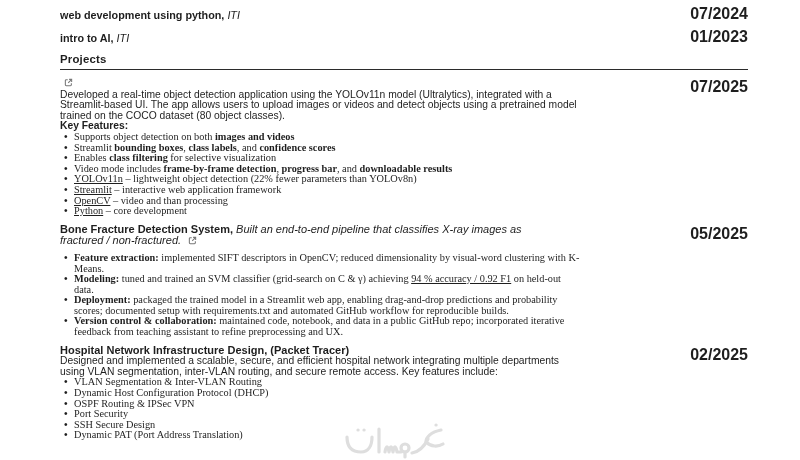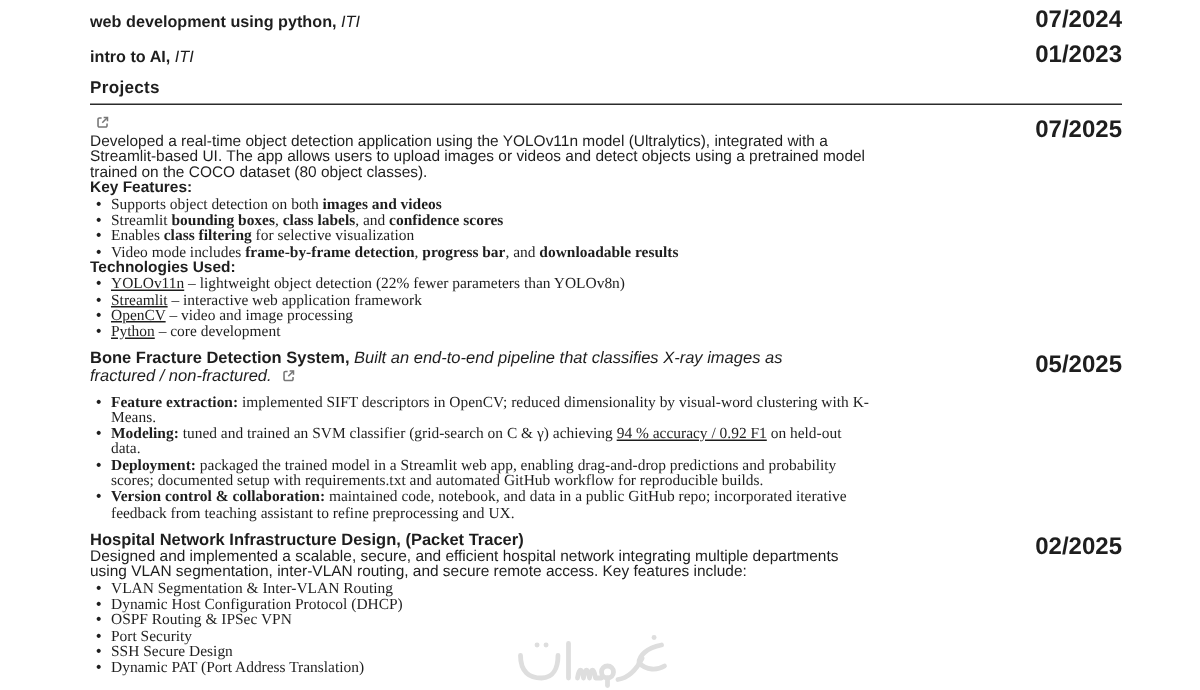--- a/index.html
+++ b/index.html
@@ -80,33 +80,32 @@
           </li>
           <li>
             <span class="dot">•</span>
             <span class="li-text"><span>Enables </span><span class="b">class filtering</span><span> for selective visualization</span></span>
           </li>
           <li>
             <span class="dot">•</span>
             <span class="li-text"><span>Video mode includes </span><span class="b">frame-by-frame detection</span><span>, </span><span class="b">progress bar</span><span>, and </span><span class="b">downloadable results</span></span>
           </li>
         </ul>
-        <div class="para"><span class="b">Technologies Used:</span></div>
         <ul class="bullets">
           <li>
             <span class="dot">•</span>
             <span class="li-text"><span class="u">YOLOv11n</span><span> – lightweight object detection (22% fewer parameters than YOLOv8n)</span></span>
           </li>
           <li>
             <span class="dot">•</span>
             <span class="li-text"><span class="u">Streamlit</span><span> – interactive web application framework</span></span>
           </li>
           <li>
             <span class="dot">•</span>
-            <span class="li-text"><span class="u">OpenCV</span><span> – video and image processing</span></span>
+            <span class="li-text"><span class="u">OpenCV</span><span> – video and than processing</span></span>
           </li>
           <li>
             <span class="dot">•</span>
             <span class="li-text"><span class="u">Python</span><span> – core development</span></span>
           </li>
         </ul>
       </div>
       <div class="project">
         <div class="proj-head">
           <div class="proj-title"><span class="b">Bone Fracture Detection System, </span><span class="i">Built an end-to-end pipeline that classifies X-ray images as fractured / non-fractured. </span><span class="link-icon"><svg width="9" height="9" viewBox="0 0 12 12" fill="none" stroke="#777" stroke-width="1.4">

